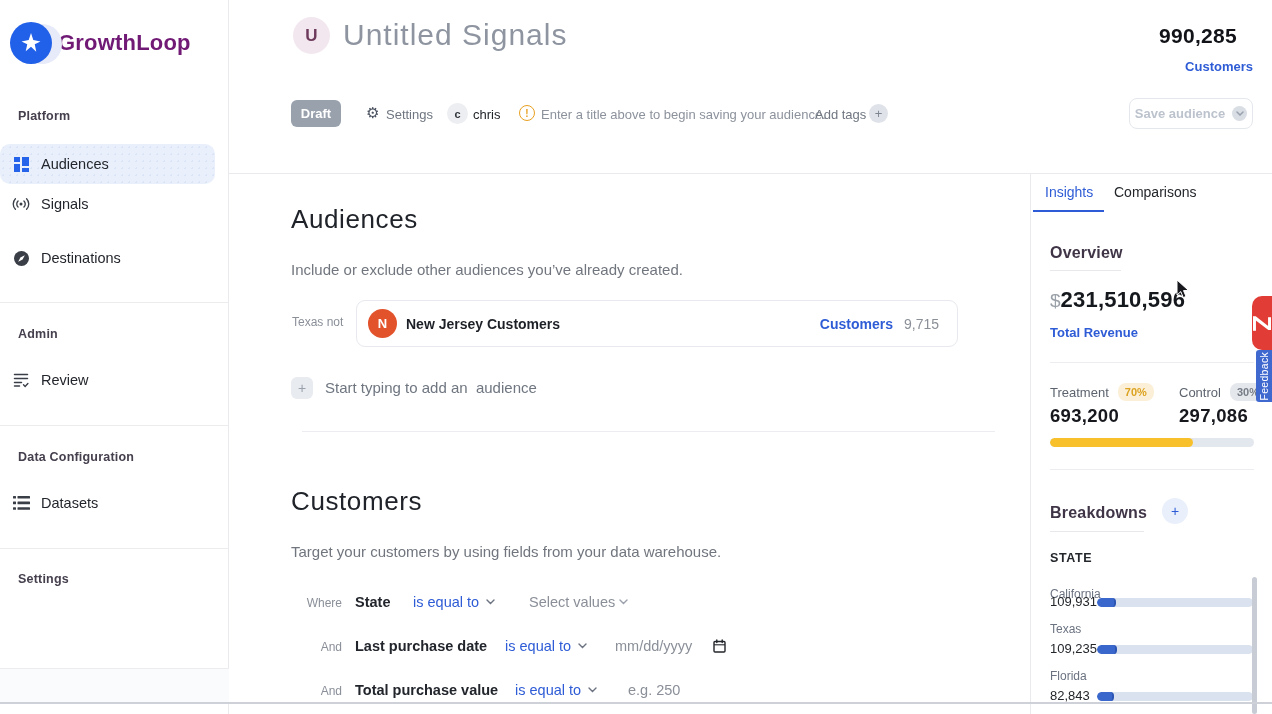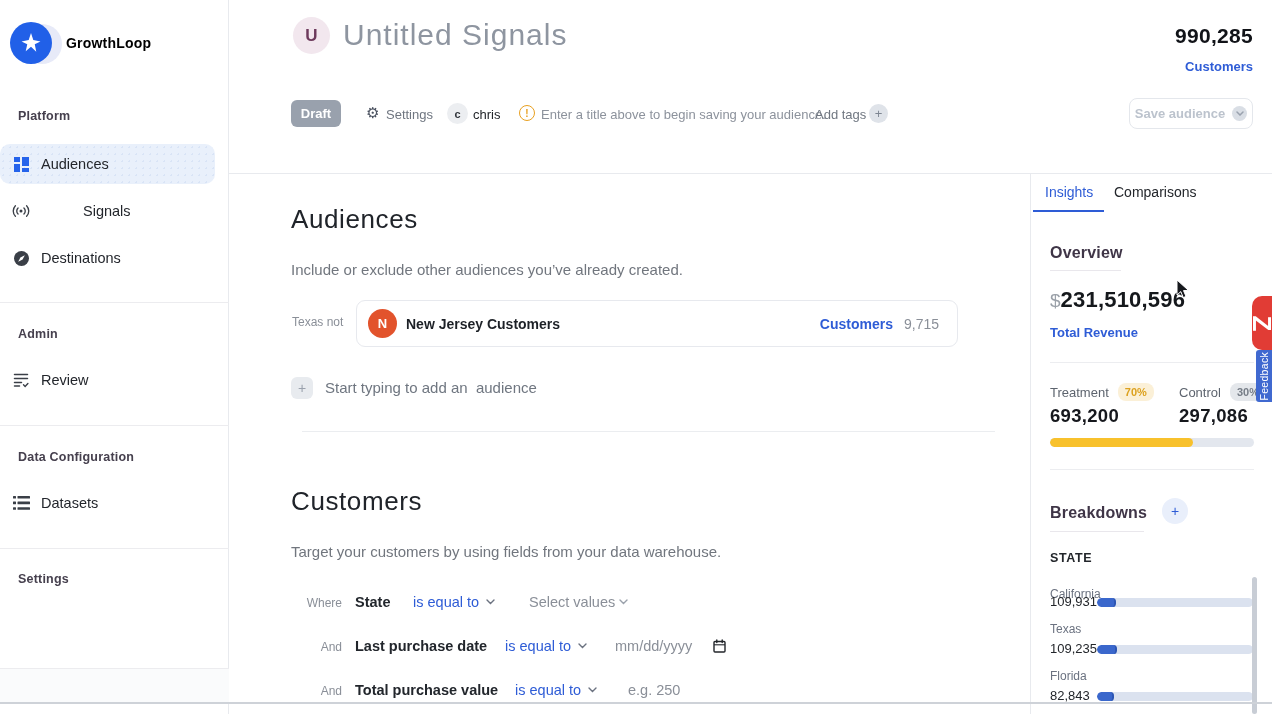--- a/index.html
+++ b/index.html
@@ -6,33 +6,33 @@
   html,body { width:1272px; height:714px; }
   body { font-family:"Liberation Sans", sans-serif; background:#ffffff; color:#1f242b; overflow:hidden; position:relative; }
   .abs { position:absolute; }
 
   
   .sidebar { position:absolute; left:0; top:0; width:229px; height:714px; background:#fff; border-right:1px solid #e8eaee; }
   .logo-row { position:absolute; left:8px; top:20px; display:flex; align-items:center; }
   .logo-mark { position:relative; width:46px; height:46px; }
   .logo-halo { position:absolute; left:14px; top:4px; width:40px; height:40px; border-radius:50%; background:#e7eaf8; }
   .logo-circle { position:absolute; left:2px; top:2px; width:42px; height:42px; border-radius:50%; background:#2160e8; display:flex; align-items:center; justify-content:center; }
-  .logo-text { font-size:14px; font-weight:700; color:#000000; margin-left:12px; letter-spacing:0.2px; }
+  .logo-text { font-size:22px; font-weight:700; color:#701a75; margin-left:4px; letter-spacing:0.2px; }
   .side-label { position:absolute; left:2px; font-size:12.5px; font-weight:600; color:#46404e; letter-spacing:0.2px;padding-left:16px; }
   .nav-item { position:absolute; left:0; width:215px; height:40px; border-radius:10px; display:flex; align-items:center; padding-left:12px; cursor:pointer; }
   .nav-item .nav-label { font-size:14.5px; color:#23262c; margin-left:11px; }
   .nav-item.active { background-color:#e9f0fb; background-image:radial-gradient(#d9e4f6 1px, transparent 1px); background-size:7px 7px; }
   .nav-icon { width:18px; height:18px; display:flex; align-items:center; justify-content:center; }
   .side-divider { position:absolute; left:0; width:229px; height:1px; background:#ececef; }
   .side-bottom { position:absolute; left:0; top:668px; width:229px; height:34px; background:#fafbfc; border-top:1px solid #ececef; }
 
   
   .hdr-avatar { position:absolute; left:293px; top:17px; width:37px; height:37px; border-radius:50%; background:#f2e7ee; color:#6d3a5c; font-size:17px; font-weight:700; display:flex; align-items:center; justify-content:center; }
   .hdr-title { position:absolute; left:343px; top:18px; font-size:30px; color:#8e95a0; letter-spacing:1px; font-weight:400; }
-  .hdr-count { position:absolute; right:19px; top:24px; font-size:21px; font-weight:700; color:#111318; letter-spacing:0.3px; }
+  .hdr-count { position:absolute; right:35px; top:24px; font-size:21px; font-weight:700; color:#111318; letter-spacing:0.3px; }
   .hdr-count-label { position:absolute; right:19px; top:59px; font-size:13px; font-weight:700; color:#2e5cd6; }
   .badge-draft { position:absolute; left:291px; top:100px; width:50px; height:27px; background:#99a1ad; color:#fff; font-size:13px; font-weight:700; border-radius:6px; display:flex; align-items:center; justify-content:center; }
   .meta-text { position:absolute; top:107px; font-size:13px; }
   .gear { position:absolute; left:366px; top:105px; font-size:15px; color:#4b5260; line-height:1; }
   .mini-avatar { position:absolute; left:447px; top:103px; width:21px; height:21px; border-radius:50%; background:#eceef1; color:#33373d; font-size:11px; font-weight:700; display:flex; align-items:center; justify-content:center; }
   .warn-circle { position:absolute; left:519px; top:105px; width:16px; height:16px; border-radius:50%; border:1.6px solid #e8a020; color:#e8a020; font-size:10px; font-weight:700; display:flex; align-items:center; justify-content:center; }
   .plus-pill { position:absolute; left:869px; top:104px; width:19px; height:19px; border-radius:50%; background:#dfe3e9; color:#7d8591; font-size:13px; display:flex; align-items:center; justify-content:center; }
   .save-btn { position:absolute; left:1129px; top:98px; width:124px; height:31px; border:1px solid #e4e7ec; border-radius:8px; background:#fff; color:#bcc3cd; font-size:13px; font-weight:700; display:flex; align-items:center; justify-content:center; gap:7px; }
   .save-chev { width:15px; height:15px; border-radius:50%; background:#d9dee5; display:flex; align-items:center; justify-content:center; }
   .hdr-divider { position:absolute; left:229px; right:0; top:173px; height:1px; background:#e8eaee; }
@@ -117,21 +117,21 @@
       <svg width="17" height="17" viewBox="0 0 17 17">
           <rect x="1" y="1" width="6" height="5" fill="#2563eb"></rect>
           <rect x="1" y="8" width="6" height="8" fill="#2563eb"></rect>
           <rect x="9" y="1" width="7" height="9" fill="#2563eb"></rect>
           <rect x="9" y="12" width="7" height="4" fill="#2563eb"></rect>
         </svg>
     </span>
     <span class="nav-label">Audiences</span>
   </div>
 
-  <div class="nav-item" style="top:191px;gap:42px;">
+  <div class="nav-item" style="top:184px;">
     <span class="nav-icon">
       <svg width="19" height="14" viewBox="0 0 19 14" fill="none" stroke="#3a3f47" stroke-width="1.4" stroke-linecap="round">
         <circle cx="9.5" cy="7" r="1.6" fill="#3a3f47" stroke="none"></circle>
         <path d="M6.4 3.8a4.4 4.4 0 0 0 0 6.4"></path>
           <path d="M12.6 3.8a4.4 4.4 0 0 1 0 6.4"></path>
         <path d="M3.6 1.4a8 8 0 0 0 0 11.2"></path>
           <path d="M15.4 1.4a8 8 0 0 1 0 11.2"></path>
       </svg>
     </span>
     <span class="nav-label">Signals</span>

